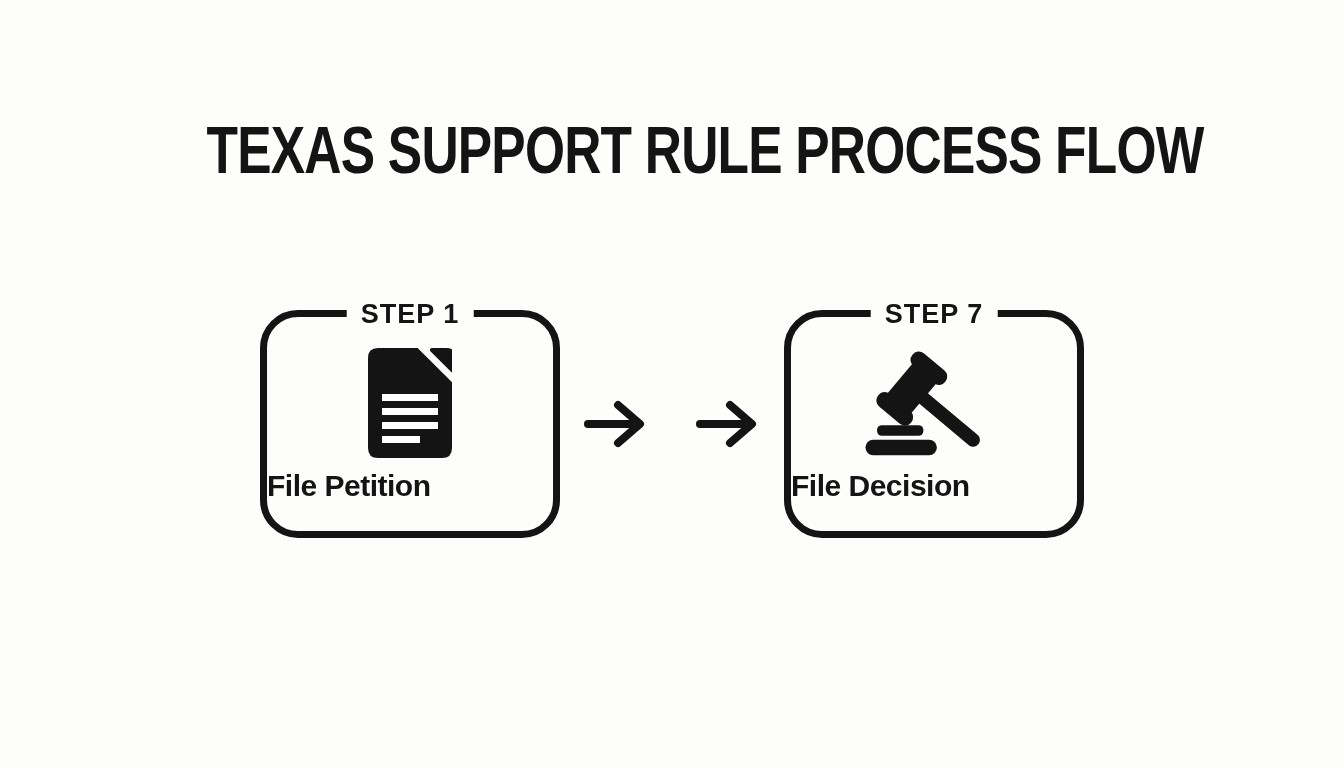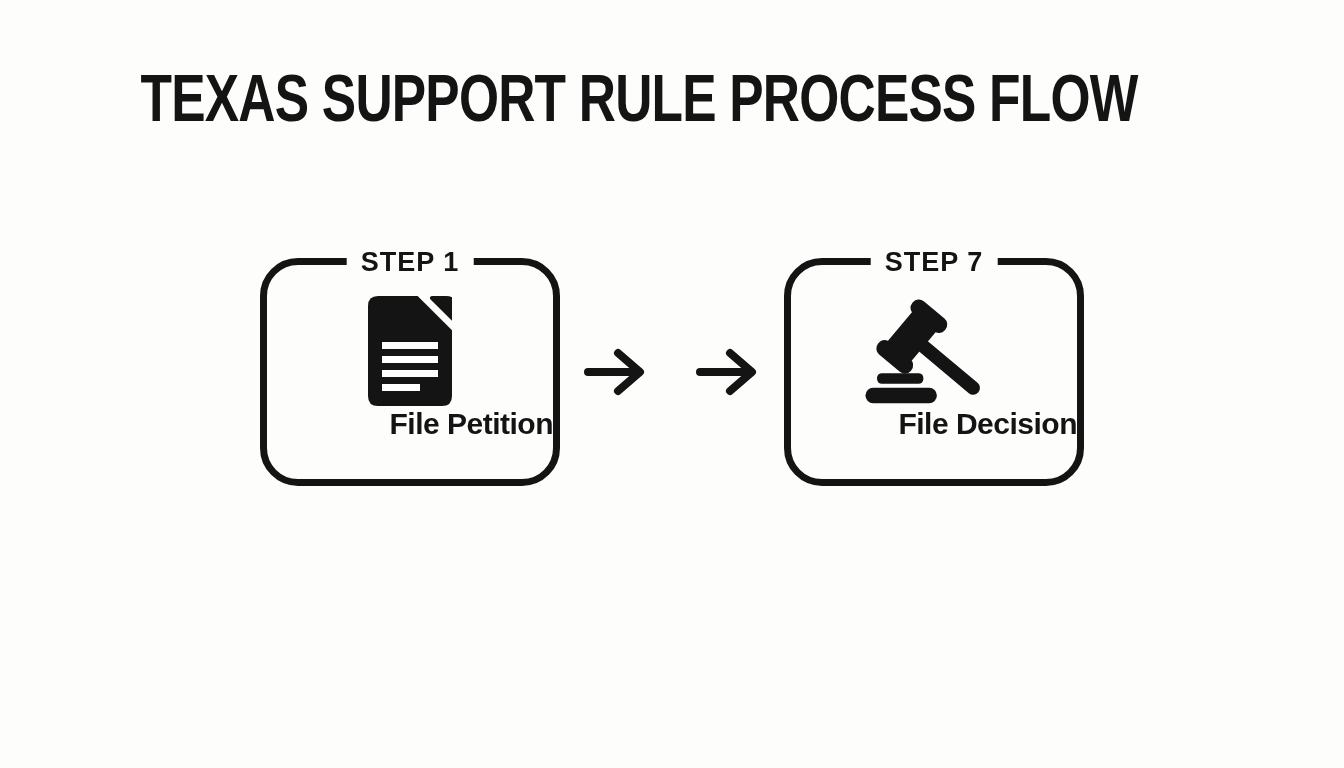--- a/index.html
+++ b/index.html
@@ -5,48 +5,48 @@
   :root { --ink:#141414; --background:#fdfdfc; }
   * { box-sizing:border-box; }
   html,body { margin:0; padding:0; }
   .canvas {
     width:1344px; height:768px; overflow:hidden;
     background:var(--background);
     color:var(--ink);
     font-family:"Liberation Sans", sans-serif;
     position:relative;
   }
-  .title-wrap { text-align:left; padding-top:60px; }
+  .title-wrap { text-align:right; padding-top:112px; }
   .title {
     margin:0; font-size:66px; font-weight:bold; letter-spacing:-1px;
     display:inline-block; transform:scaleX(0.78); transform-origin:center;
     white-space:nowrap; color:var(--ink);
   }
   .flow-row {
     margin-top:122px;
     display:flex; justify-content:center; align-items:center;
   }
   .step-box {
     width:300px; height:228px;
     border:7px solid var(--ink); border-radius:38px;
     position:relative;
-    display:flex; flex-direction:column; align-items:flex-end;
+    display:flex; flex-direction:column; align-items:flex-start;
   }
   .step-label {
     position:absolute; top:-20px; left:50%; transform:translateX(-50%);
     background:var(--background);
     padding:0 14px; white-space:nowrap;
     font-size:27px; font-weight:bold; line-height:34px; letter-spacing:1px;
   }
   .icon-wrap {
     margin-top:30px; height:112px; width:100%;
     display:flex; align-items:center; justify-content:center;
   }
   .caption {
-    font-size:30px; font-weight:bold; letter-spacing:-0.5px;
+    margin-top:10px; font-size:30px; font-weight:bold; letter-spacing:-0.5px;
     white-space:nowrap;
   }
   .arrow-cell {
     width:112px; display:flex; align-items:center; justify-content:center;
   }
   svg { display:block; }
   .ink { fill:var(--ink); }
   .paper { fill:#ffffff; }
   .stroke-ink { stroke:var(--ink); }
   .cal-num {

